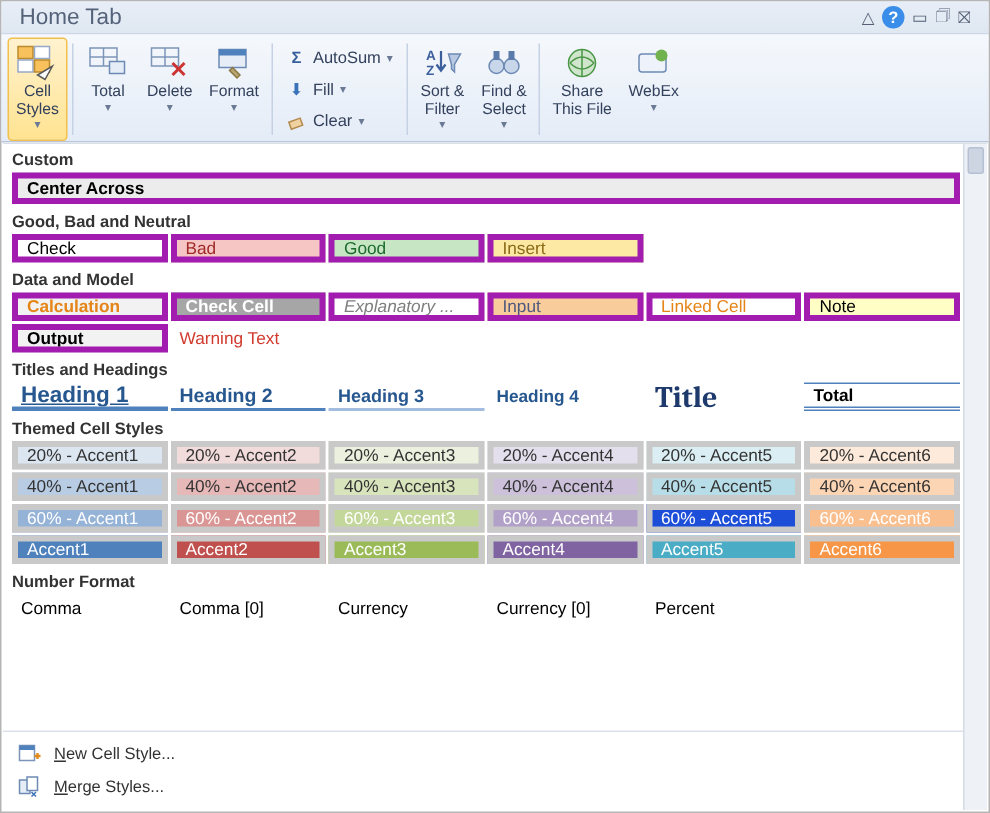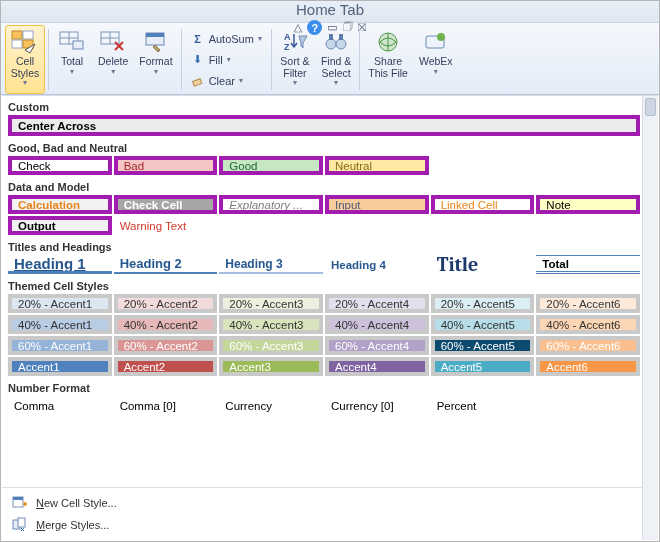--- a/index.html
+++ b/index.html
@@ -7,23 +7,22 @@
     margin: 0; padding: 0;
     font-family: "Segoe UI", Tahoma, sans-serif;
     font-size: 11px;
     background: #fff;
     width: 660px; height: 542px;
     overflow: hidden;
   }
   .window { width: 660px; height: 542px; border: 1px solid #b5b5b5; background: #fff; position: relative; }
   .titlebar {
     height: 22px; display: flex; align-items: center; justify-content: space-between;
-    padding: 0 2px; background: linear-gradient(#e7eef7, #dfe7f1);
+    padding: 0 12px; background: linear-gradient(#e7eef7, #dfe7f1);
     border-bottom: 1px solid #cdd6e8;
-    flex-direction: column;
   }
   .titlebar .title { font-size: 15px; color: #55637a; }
   .titlebar .controls { display: flex; gap: 5px; align-items: center; }
   .titlebar .ctrl { font-size: 11px; color: #556077; cursor: default; }
   .titlebar .help-circ {
     width: 15px; height: 15px; border-radius: 50%;
     background: #3a8de8; color: #fff; font-weight: bold;
     display: flex; align-items: center; justify-content: center; font-size: 11px;
   }
   .ribbon {
@@ -228,21 +227,21 @@
     <div class="section-head first">Custom</div>
     <div class="fullrow">
       <div class="swatch full center-across">Center Across</div>
     </div>
 
     <div class="section-head">Good, Bad and Neutral</div>
     <div class="swatchrow">
       <div class="swatch sw-normal">Check</div>
       <div class="swatch sw-bad">Bad</div>
       <div class="swatch sw-good">Good</div>
-      <div class="swatch sw-neutral">Neutral</div>
+      <div class="swatch sw-neutral">Insert</div>
     </div>
 
     <div class="section-head">Data and Model</div>
     <div class="swatchrow">
       <div class="swatch sw-calc">Calculation</div>
       <div class="swatch sw-check">Check Cell</div>
       <div class="swatch sw-explan">Explanatory ...</div>
       <div class="swatch sw-input">Input</div>
       <div class="swatch sw-linked">Linked Cell</div>
       <div class="swatch sw-note">Note</div>
@@ -277,21 +276,21 @@
         <div class="swatch" style="background: rgb(216, 228, 188); color: rgb(51, 51, 51); border-color: rgb(201, 201, 201); text-align: center;">40% - Accent3</div>
         <div class="swatch" style="background: rgb(204, 192, 218); color: rgb(51, 51, 51); border-color: rgb(201, 201, 201);">40% - Accent4</div>
         <div class="swatch" style="background: rgb(183, 222, 232); color: rgb(51, 51, 51); border-color: rgb(201, 201, 201);">40% - Accent5</div>
         <div class="swatch" style="background: rgb(252, 213, 180); color: rgb(51, 51, 51); border-color: rgb(201, 201, 201);">40% - Accent6</div>
       </div>
     <div class="swatchrow" id="themed-row-2">
         <div class="swatch" style="background: rgb(149, 179, 215); color: rgb(255, 255, 255); border-color: rgb(201, 201, 201);">60% - Accent1</div>
         <div class="swatch" style="background: rgb(218, 150, 148); color: rgb(255, 255, 255); border-color: rgb(201, 201, 201);">60% - Accent2</div>
         <div class="swatch" style="background: rgb(196, 215, 155); color: rgb(255, 255, 255); border-color: rgb(201, 201, 201);">60% - Accent3</div>
         <div class="swatch" style="background: rgb(177, 160, 199); color: rgb(255, 255, 255); border-color: rgb(201, 201, 201);">60% - Accent4</div>
-        <div class="swatch" style="background: #0c4a6e; color: rgb(255, 255, 255); border-color: rgb(201, 201, 201);">60% - Accent5</div>
+        <div class="swatch" style="background: #1d4ed8; color: rgb(255, 255, 255); border-color: rgb(201, 201, 201);">60% - Accent5</div>
         <div class="swatch" style="background: rgb(250, 191, 143); color: rgb(255, 255, 255); border-color: rgb(201, 201, 201);">60% - Accent6</div>
       </div>
     <div class="swatchrow" id="themed-row-3">
         <div class="swatch" style="background: rgb(79, 129, 189); color: rgb(255, 255, 255); border-color: rgb(201, 201, 201);">Accent1</div>
         <div class="swatch" style="background: rgb(192, 80, 77); color: rgb(255, 255, 255); border-color: rgb(201, 201, 201);">Accent2</div>
         <div class="swatch" style="background: rgb(155, 187, 89); color: rgb(255, 255, 255); border-color: rgb(201, 201, 201);">Accent3</div>
         <div class="swatch" style="background: rgb(128, 100, 162); color: rgb(255, 255, 255); border-color: rgb(201, 201, 201);">Accent4</div>
         <div class="swatch" style="background: rgb(75, 172, 198); color: rgb(255, 255, 255); border-color: rgb(201, 201, 201);">Accent5</div>
         <div class="swatch" style="background: rgb(247, 150, 70); color: rgb(255, 255, 255); border-color: rgb(201, 201, 201);">Accent6</div>
       </div>

